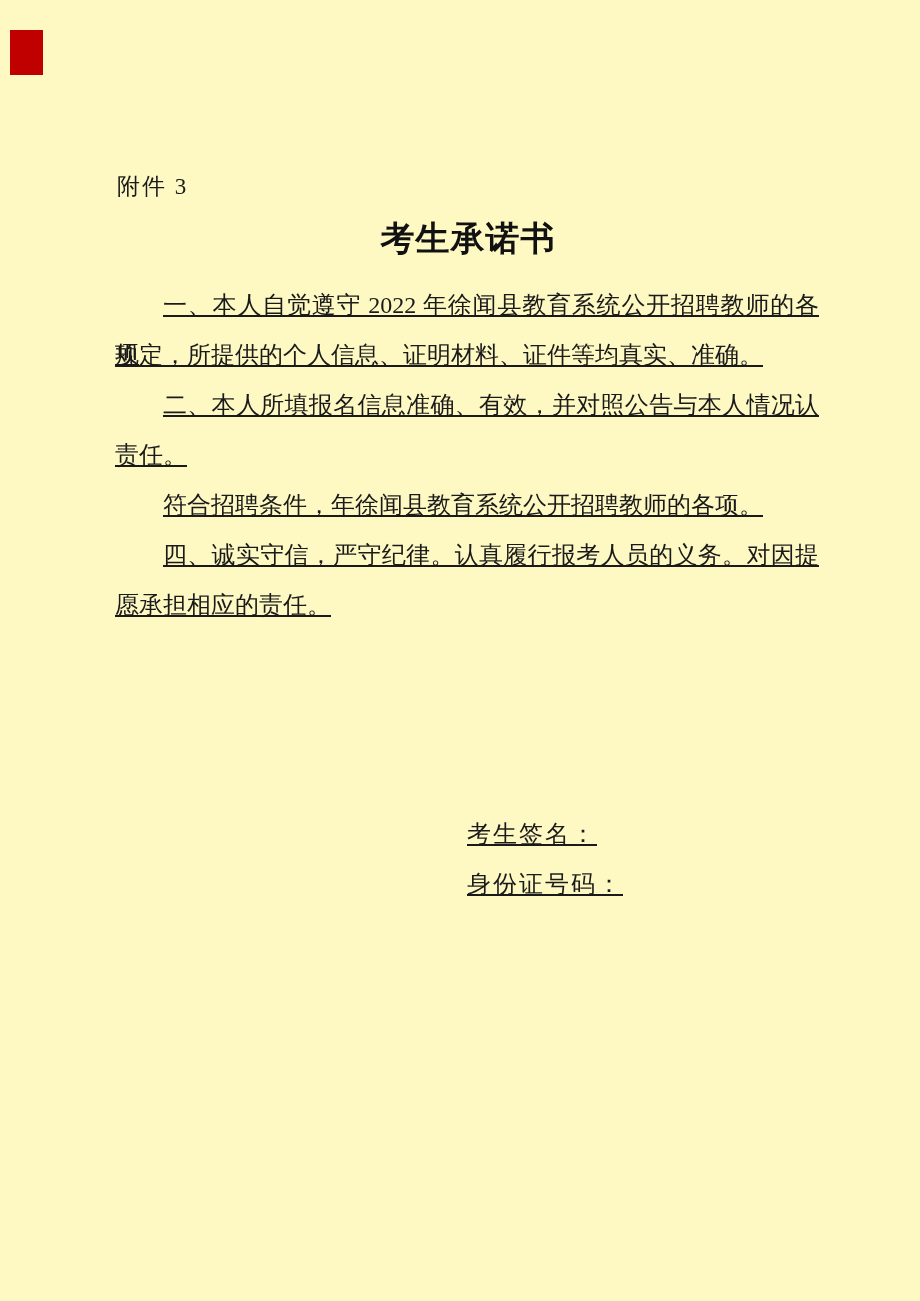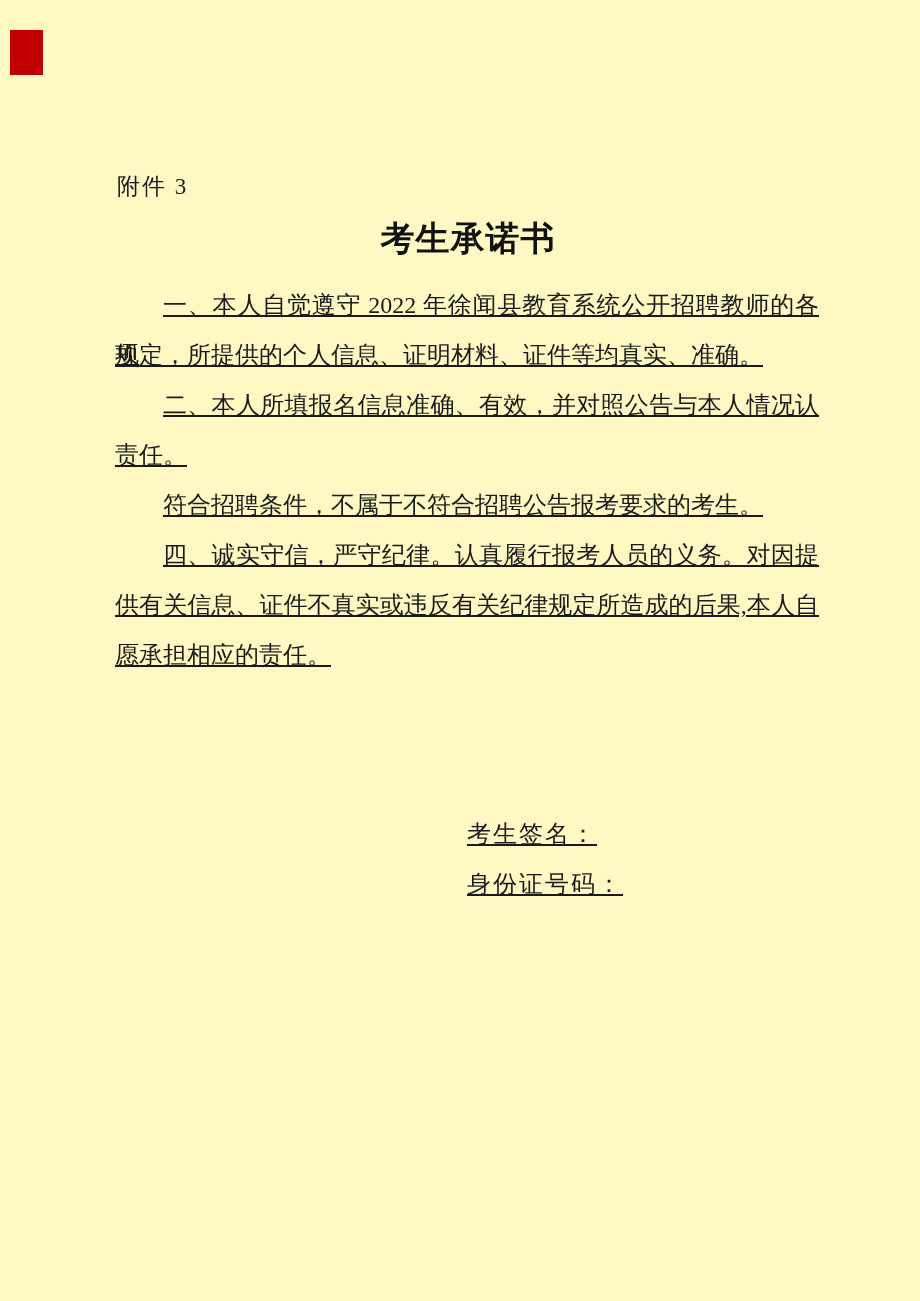--- a/index.html
+++ b/index.html
@@ -103,26 +103,25 @@
       <span class="line fill">一、本人自觉遵守 2022 年徐闻县教育系统公开招聘教师的各项</span>
       <span class="line">规定，所提供的个人信息、证明材料、证件等均真实、准确。</span>
     </p>
 
     <p class="para">
       <span class="line fill">二、本人所填报名信息准确、有效，并对照公告与本人情况认</span>
       <span class="line">责任。</span>
     </p>
 
     <p class="para">
-      <span class="line">符合招聘条件，不属于不符合招聘公告报考要求的考生。</span>
+      <span class="line">符合招聘条件，年徐闻县教育系统公开招聘教师的各项。</span>
     </p>
 
     <p class="para">
       <span class="line fill">四、诚实守信，严守纪律。认真履行报考人员的义务。对因提</span>
-      <span class="line fill">供有关信息、证件不真实或违反有关纪律规定所造成的后果,本人自</span>
       <span class="line">愿承担相应的责任。</span>
     </p>
 
   </div>
 
   <div class="signature">
     <div class="sig-line">考生签名：</div>
     <div class="sig-line">身份证号码：</div>
   </div>
 

